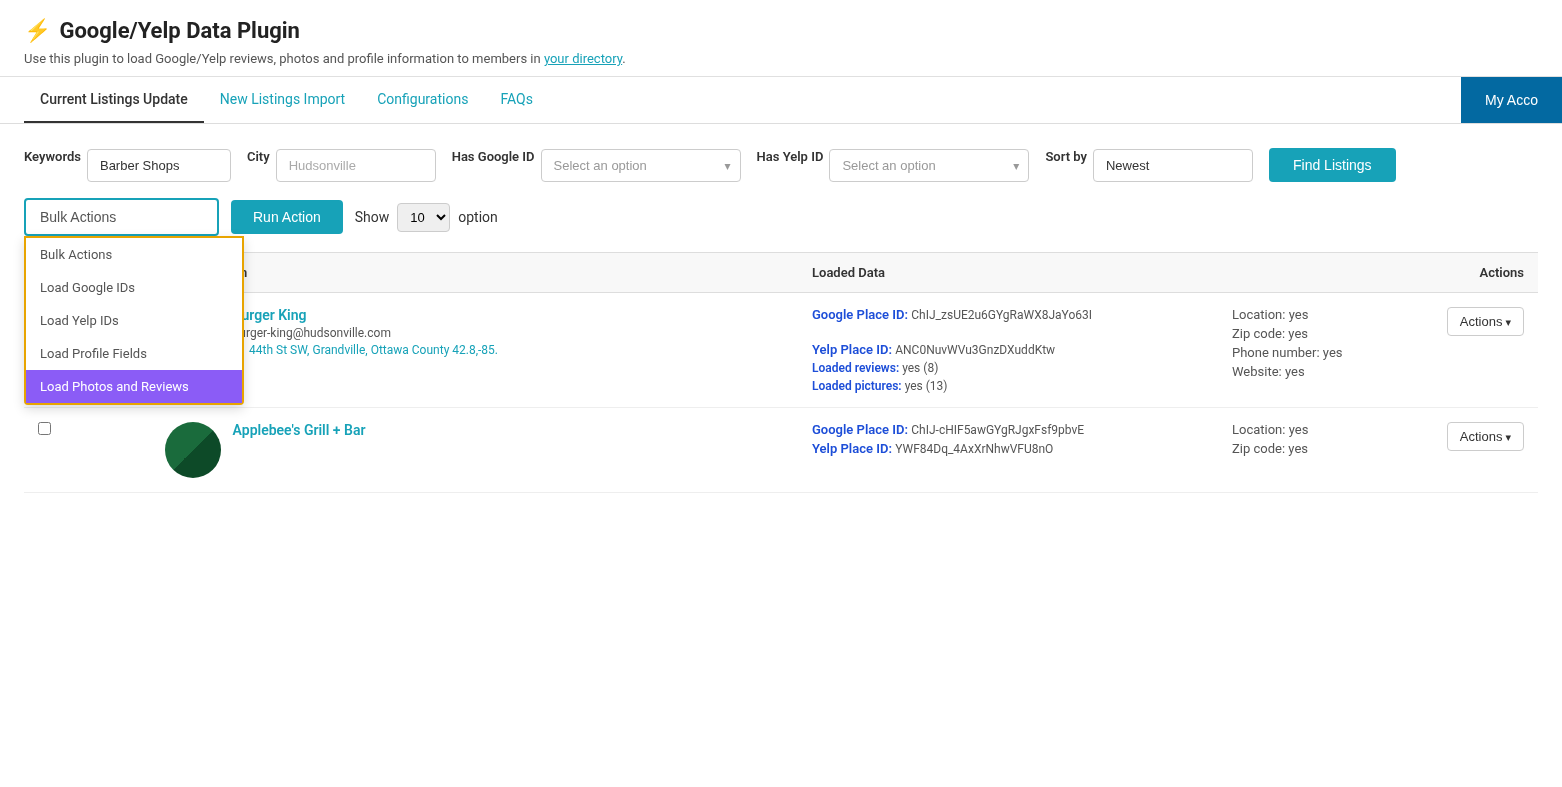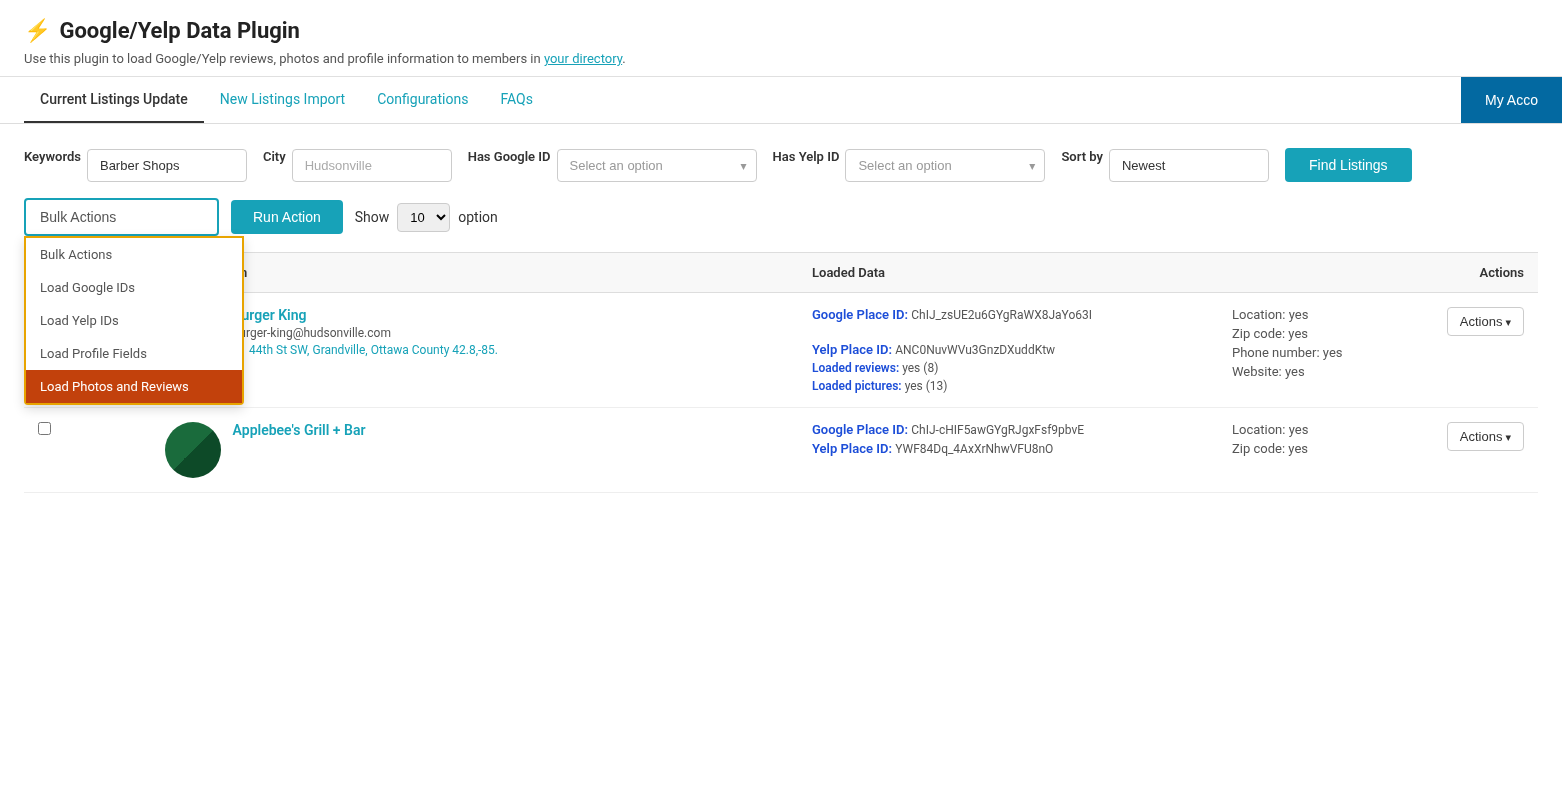--- a/index.html
+++ b/index.html
@@ -172,21 +172,21 @@
       min-width: 220px;
       border: 2px solid #e8a400;
     }
     .dropdown-item {
       padding: 9px 14px;
       cursor: pointer;
       font-size: 13px;
       color: #555;
     }
     .dropdown-item.selected {
-      background: #c2410c;
+      background: #8b5cf6;
       color: #fff;
     }
     .run-action-btn {
       background: #17a2b8;
       color: #fff;
       border: none;
       border-radius: 4px;
       padding: 9px 22px;
       font-size: 14px;
       font-weight: 500;
@@ -363,21 +363,21 @@
     <a class="tab-item">New Listings Import</a>
     <a class="tab-item">Configurations</a>
     <a class="tab-item">FAQs</a>
     <button class="my-account-btn">My Acco</button>
   </div>
 
   <div class="filters-section">
     <div class="filters-row">
       <div class="filter-group">
         <label class="filter-label">Keywords</label>
-        <input class="filter-input" type="text" style="width: 160px;" value="Barber Shops">
+        <input class="filter-input" type="text" style="width: 144px;" value="Barber Shops">
       </div>
       <div class="filter-group">
         <label class="filter-label">City</label>
         <input class="filter-input" type="text" style="width: 160px; color: rgb(170, 170, 170);" value="Hudsonville">
       </div>
       <div class="filter-group">
         <label class="filter-label">Has Google ID</label>
         <div class="select-wrapper">
           <select class="filter-select" style="width:200px;">
             <option value="">Select an option</option>

